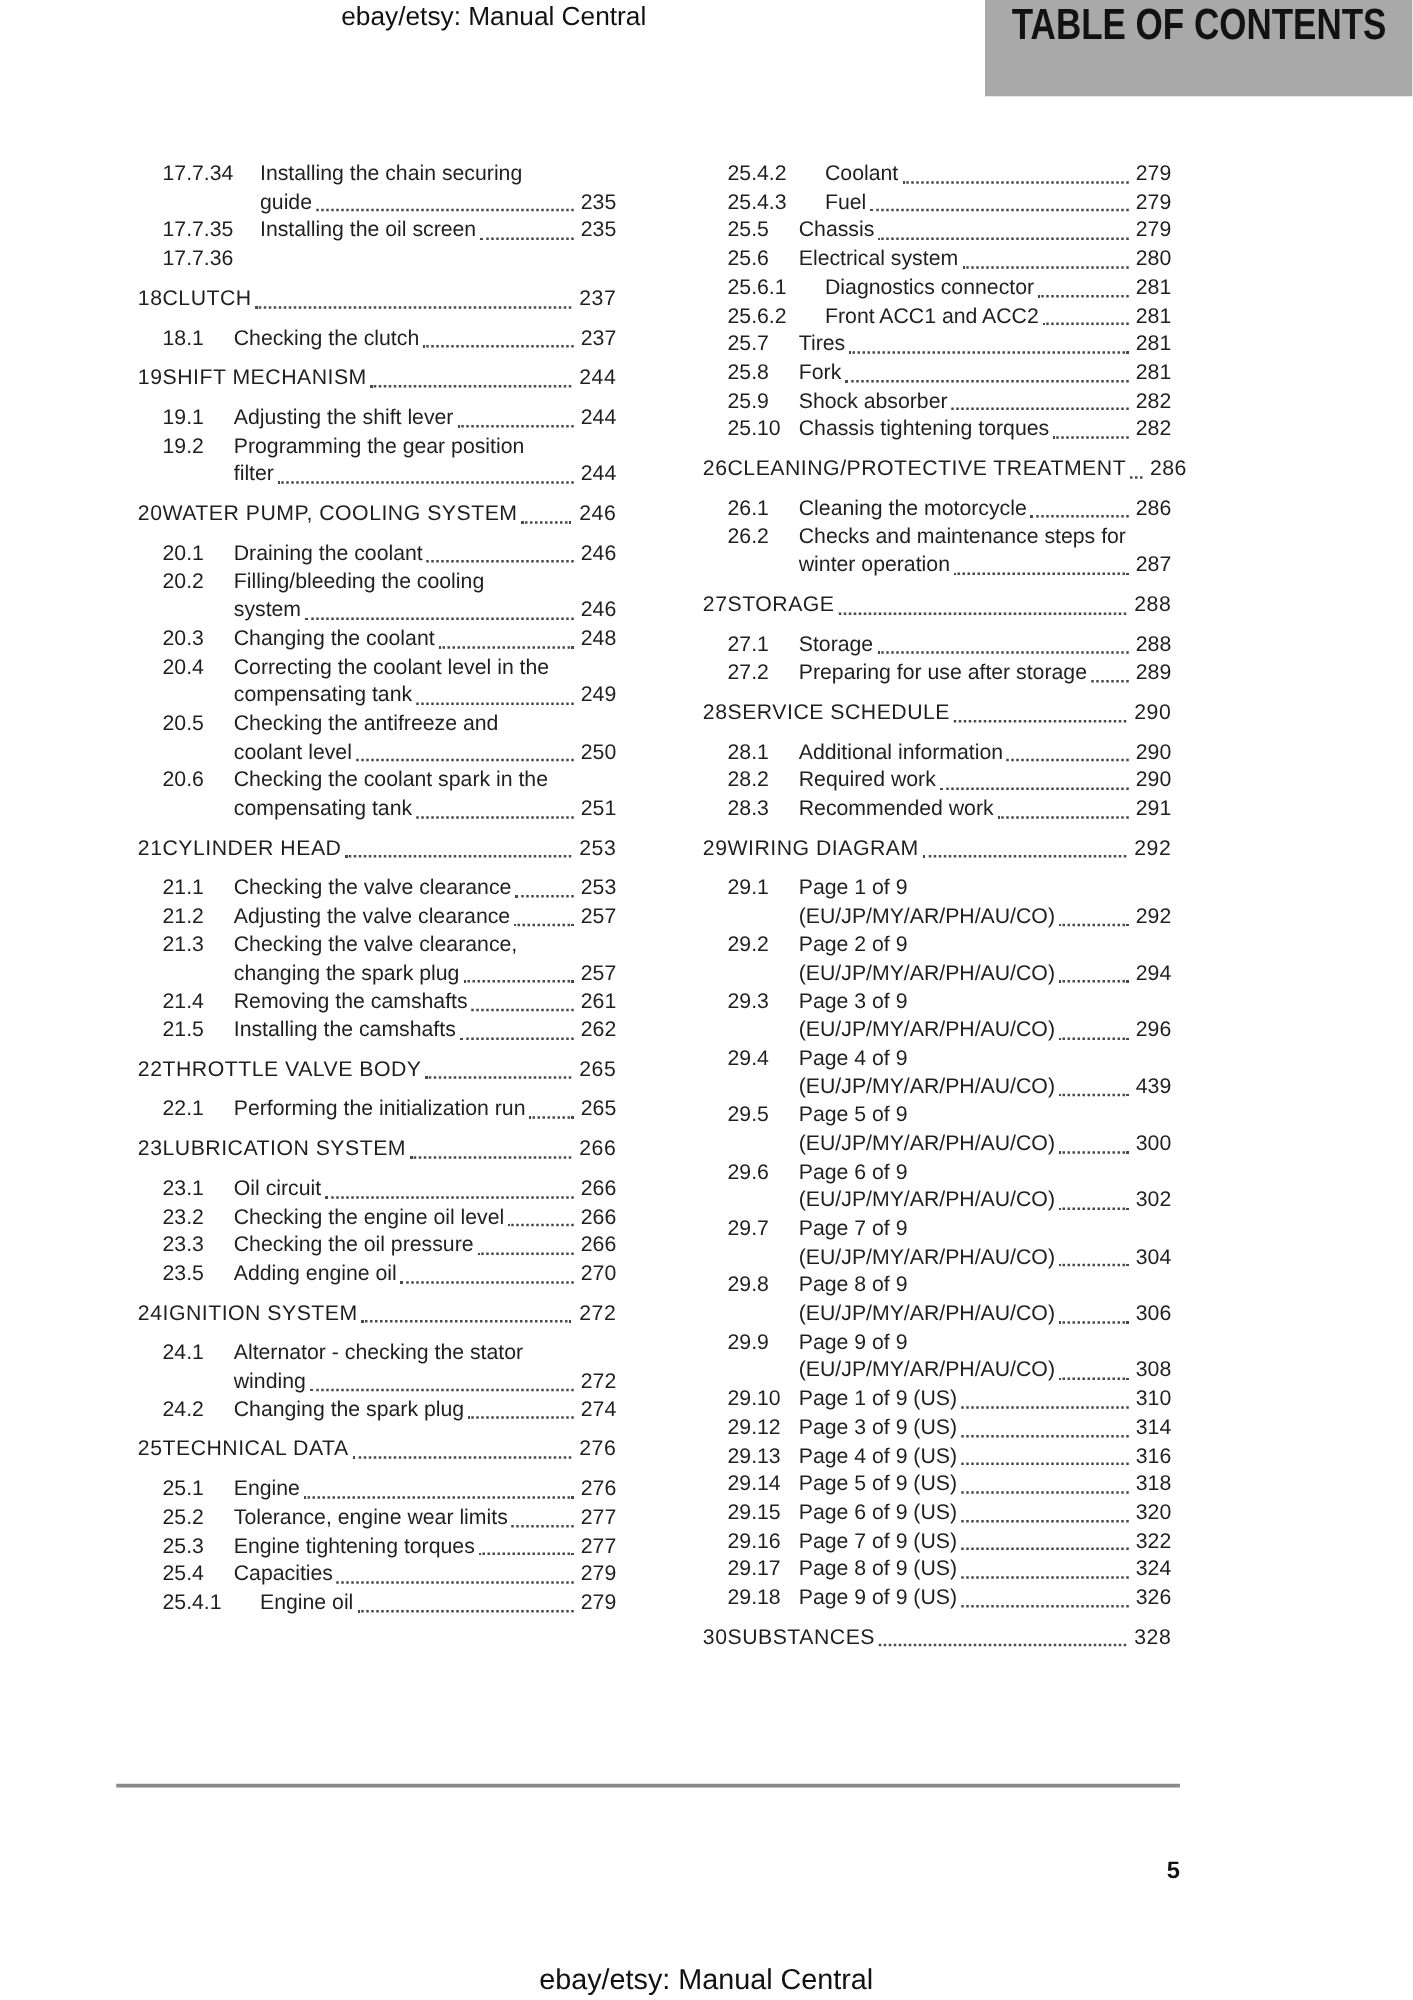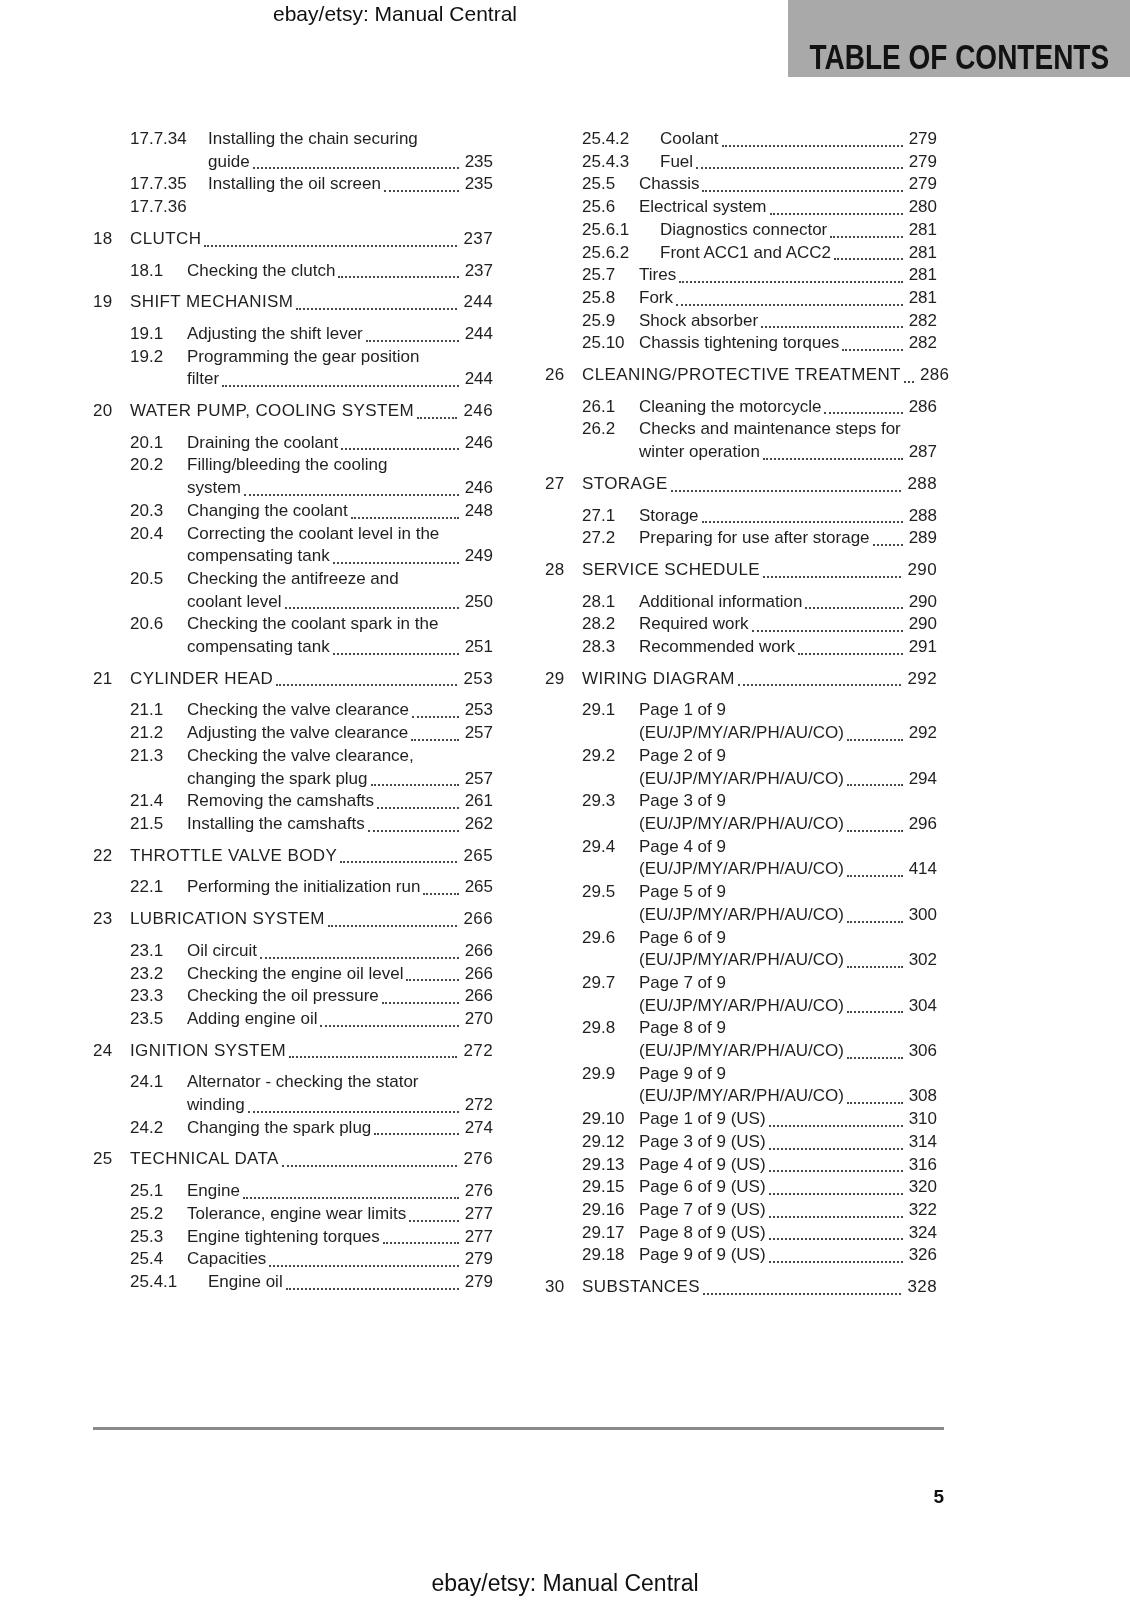--- a/index.html
+++ b/index.html
@@ -14,35 +14,35 @@
   }
 
   
   .header-title {
     position: absolute; top: 2px; left: 0; width: 790px;
     text-align: center;
     font-size: 21px; font-weight: 400; color: #111;
   }
   .toc-banner {
     position: absolute; top: 0; left: 788px; width: 342px; height: 77px;
-    display: flex; align-items: flex-end; justify-content: center;
+    display: flex; align-items: flex-start; justify-content: center;
   }
   .toc-banner-label {
     font-size: 35px; font-weight: 700; color: #121212;
     transform: scaleX(0.80); transform-origin: center;
     white-space: nowrap; letter-spacing: 0;
   }
 
   
   .toc-col { position: absolute; top: 128px; }
   .toc-col.left  { left: 93px;  width: 400px; }
   .toc-col.right { left: 545px; width: 392px; }
 
   .row { display: flex; align-items: flex-start; font-size: 17px; line-height: 22.7px; }
-  .row.chapter { margin: 9px 0; letter-spacing: 0.4px; }
+  .row.chapter { margin: 9px 0; letter-spacing: 0.4px; text-align: right; }
   .row.sub, .row.subsub { padding-left: 37px; }
   .num { flex: 0 0 auto; white-space: nowrap; }
   .row.chapter .num { width: 37px; }
   .row.sub .num    { width: 57px; }
   .row.subsub .num { width: 78px; }
   .content { flex: 1 1 auto; min-width: 0; }
   .wrap-line { white-space: nowrap; overflow: hidden; }
   .last-line { display: flex; align-items: flex-end; }
   .last-line .t { white-space: nowrap; }
   .leader {
@@ -690,21 +690,21 @@
         </div>
       </div>
     </div>
     <div class="row sub">
       <span class="num">29.4</span>
       <div class="content">
         <div class="wrap-line">Page 4 of 9</div>
         <div class="last-line">
           <span class="t">(EU/JP/MY/AR/PH/AU/CO)</span>
           <span class="leader"></span>
-          <span class="pg">414</span>
+          <span class="pg">439</span>
         </div>
       </div>
     </div>
     <div class="row sub">
       <span class="num">29.5</span>
       <div class="content">
         <div class="wrap-line">Page 5 of 9</div>
         <div class="last-line">
           <span class="t">(EU/JP/MY/AR/PH/AU/CO)</span>
           <span class="leader"></span>
@@ -776,20 +776,30 @@
         </div>
       </div>
     </div>
     <div class="row sub">
       <span class="num">29.13</span>
       <div class="content">
         <div class="last-line">
           <span class="t">Page 4 of 9 (US)</span>
           <span class="leader"></span>
           <span class="pg">316</span>
+        </div>
+      </div>
+    </div>
+    <div class="row sub">
+      <span class="num">29.14</span>
+      <div class="content">
+        <div class="last-line">
+          <span class="t">Page 5 of 9 (US)</span>
+          <span class="leader"></span>
+          <span class="pg">318</span>
         </div>
       </div>
     </div>
     <div class="row sub">
       <span class="num">29.15</span>
       <div class="content">
         <div class="last-line">
           <span class="t">Page 6 of 9 (US)</span>
           <span class="leader"></span>
           <span class="pg">320</span>

